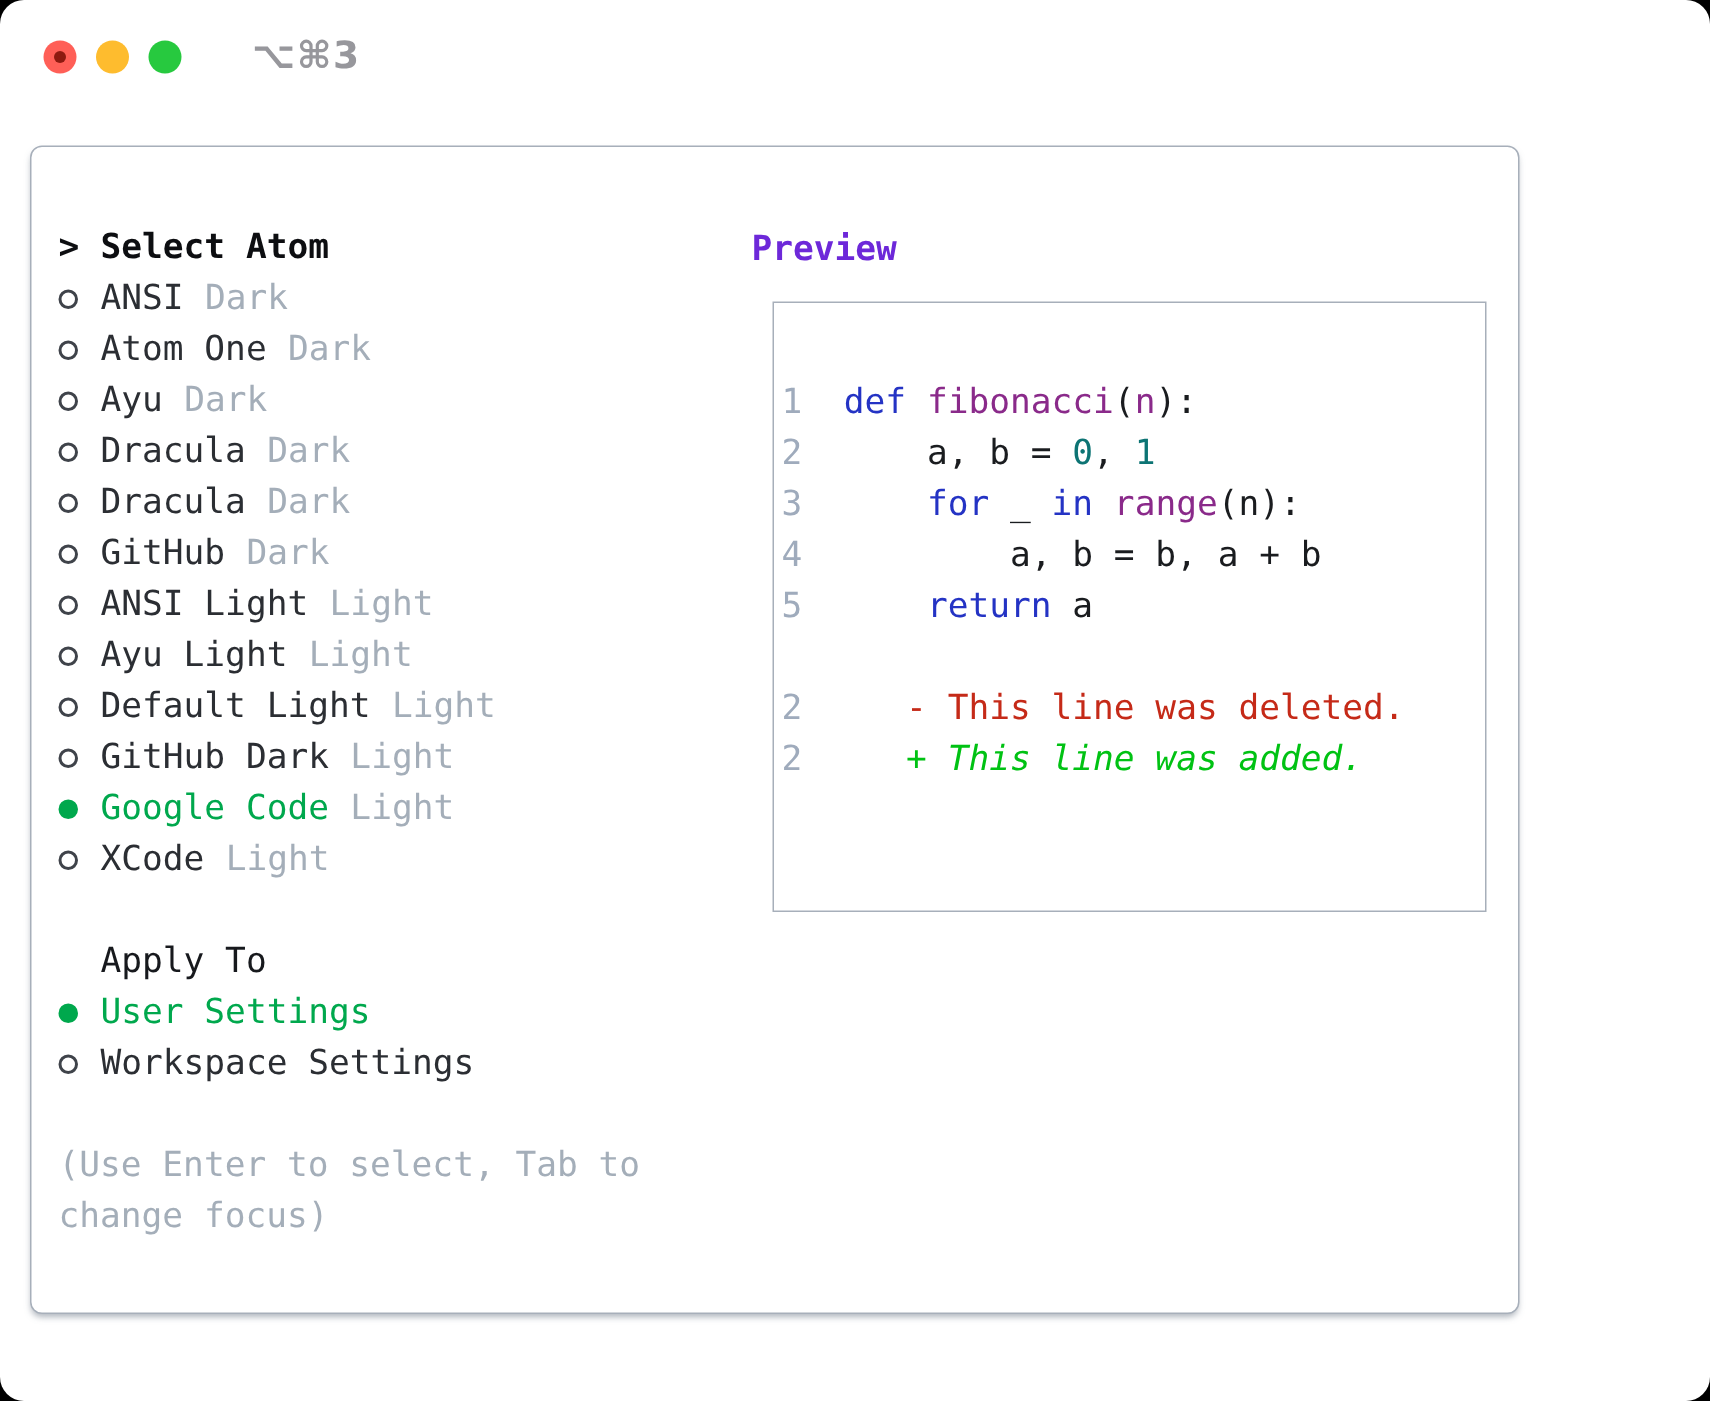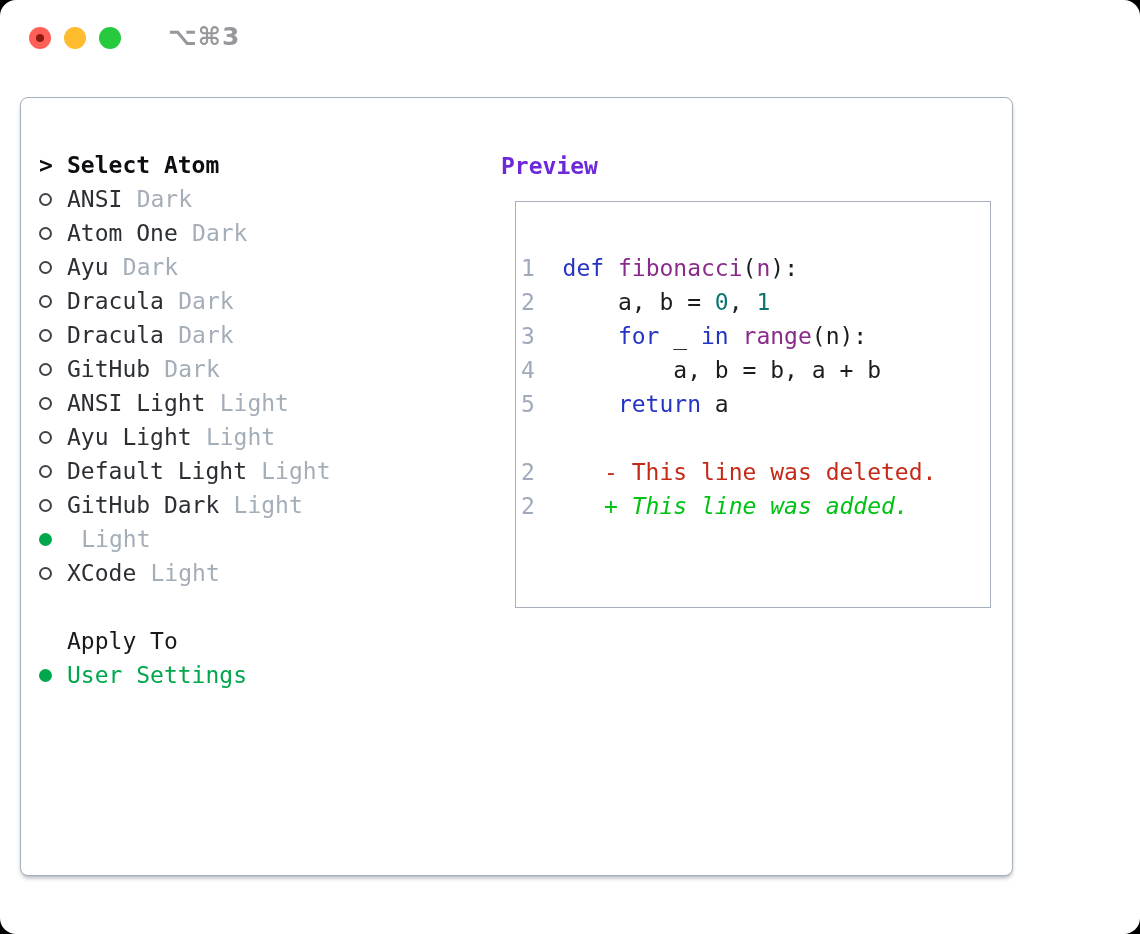--- a/index.html
+++ b/index.html
@@ -80,37 +80,39 @@
           <div class="row"><span class="icon-col"><span class="radio"></span></span><span class="name">ANSI</span><span class="variant">Dark</span></div>
           <div class="row"><span class="icon-col"><span class="radio"></span></span><span class="name">Atom One</span><span class="variant">Dark</span></div>
           <div class="row"><span class="icon-col"><span class="radio"></span></span><span class="name">Ayu</span><span class="variant">Dark</span></div>
           <div class="row"><span class="icon-col"><span class="radio"></span></span><span class="name">Dracula</span><span class="variant">Dark</span></div>
           <div class="row"><span class="icon-col"><span class="radio"></span></span><span class="name">Dracula</span><span class="variant">Dark</span></div>
           <div class="row"><span class="icon-col"><span class="radio"></span></span><span class="name">GitHub</span><span class="variant">Dark</span></div>
           <div class="row"><span class="icon-col"><span class="radio"></span></span><span class="name">ANSI Light</span><span class="variant">Light</span></div>
           <div class="row"><span class="icon-col"><span class="radio"></span></span><span class="name">Ayu Light</span><span class="variant">Light</span></div>
           <div class="row"><span class="icon-col"><span class="radio"></span></span><span class="name">Default Light</span><span class="variant">Light</span></div>
           <div class="row"><span class="icon-col"><span class="radio"></span></span><span class="name">GitHub Dark</span><span class="variant">Light</span></div>
-          <div class="row"><span class="icon-col"><span class="radio on"></span></span><span class="variant">Light</span></div>
+          <div class="row"><span class="icon-col"><span class="radio on"></span></span><span class="name sel">Google Code</span><span class="variant">Light</span></div>
           <div class="row"><span class="icon-col"><span class="radio"></span></span><span class="name">XCode</span><span class="variant">Light</span></div>
         </div>
 
       <div class="spacer"></div>
 
       <div class="row">
         <span class="icon-col"></span>
         <span class="apply-hdr">Apply To</span>
       </div>
 
       <div id="apply-options">
           <div class="row"><span class="icon-col"><span class="radio on"></span></span><span class="name sel">User Settings</span></div>
+          <div class="row"><span class="icon-col"><span class="radio"></span></span><span class="name">Workspace Settings</span></div>
         </div>
 
       <div class="spacer"></div>
 
+      <div class="help">(Use Enter to select, Tab to change focus)</div>
     </div>
 
     <div class="preview-label">Preview</div>
 
     <div class="preview-box">
       <div class="code" id="code-lines">
           <div class="code-line"><span class="gutter">1</span><span class="tok-kw">def</span><span class="tok-pl"> </span><span class="tok-fn">fibonacci</span><span class="tok-pl">(</span><span class="tok-fn">n</span><span class="tok-pl">):</span></div>
           <div class="code-line"><span class="gutter">2</span><span class="tok-pl">    a, b = </span><span class="tok-num">0</span><span class="tok-pl">, </span><span class="tok-num">1</span></div>
           <div class="code-line"><span class="gutter">3</span><span class="tok-pl">    </span><span class="tok-kw">for</span><span class="tok-pl"> _ </span><span class="tok-kw">in</span><span class="tok-pl"> </span><span class="tok-fn">range</span><span class="tok-pl">(n):</span></div>
           <div class="code-line"><span class="gutter">4</span><span class="tok-pl">        a, b = b, a + b</span></div>

